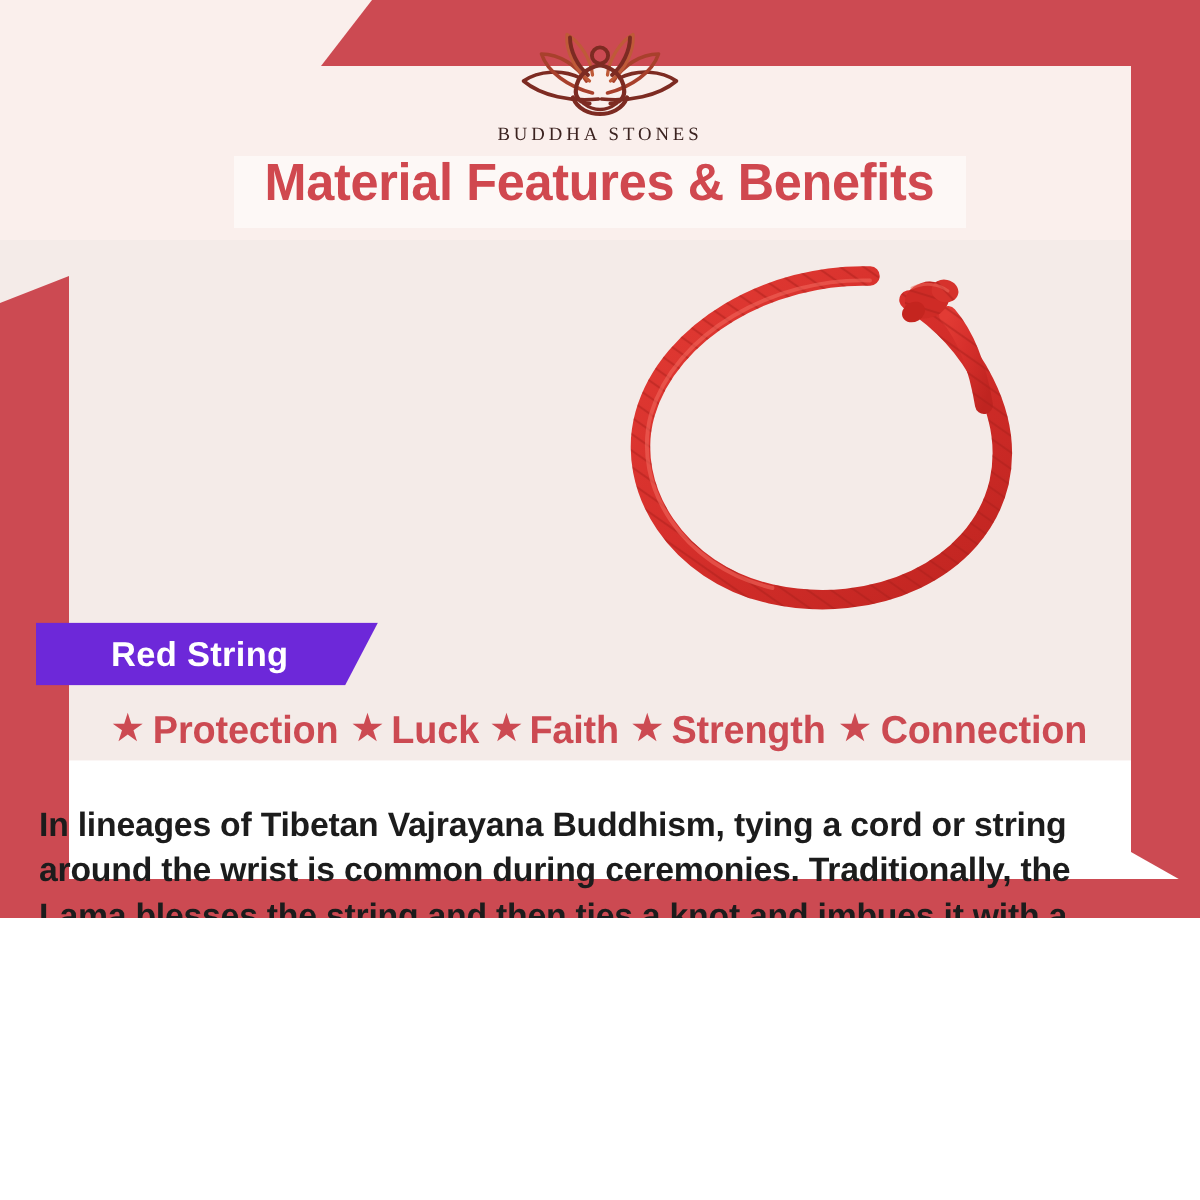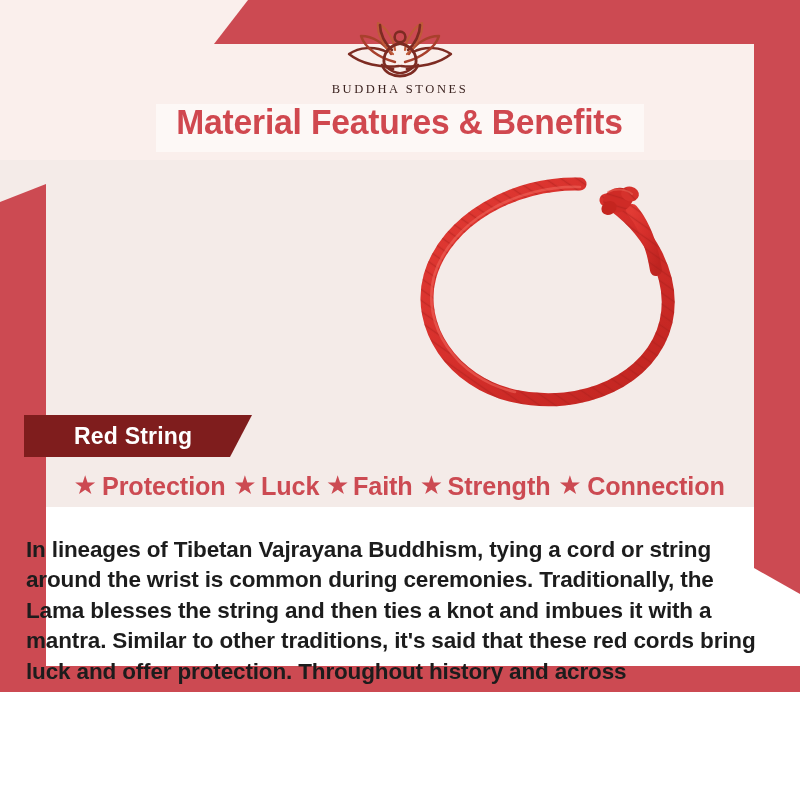--- a/index.html
+++ b/index.html
@@ -7,21 +7,21 @@
     padding: 0;
     background: #ffffff;
   }
   body {
     font-family: "Liberation Sans", sans-serif;
   }
 
   #poster {
     position: relative;
     width: 800px;
-    height: 692px;
+    height: 612px;
     overflow: hidden;
     background: #faefec;
   }
 
   
   .bg-upper {
     position: absolute;
     left: 0; top: 0;
     width: 800px; height: 160px;
     background: #faefec;
@@ -126,21 +126,21 @@
     left: 50%;
     top: 6px;
     transform: translateX(-6px);
   }
 
   
   .label-banner {
     position: absolute;
     left: 24px; top: 415px;
     width: 228px; height: 42px;
-    background: #7f1d1d;
+    background: #6d28d9;
     clip-path: polygon(0 0, 100% 0, calc(100% - 22px) 100%, 0 100%);
     display: flex;
     align-items: center;
   }
   .label-text {
     margin-left: 50px;
     font-family: "Liberation Sans Narrow", "Liberation Sans", sans-serif;
     font-weight: 700;
     font-size: 23px;
     color: #ffffff;

